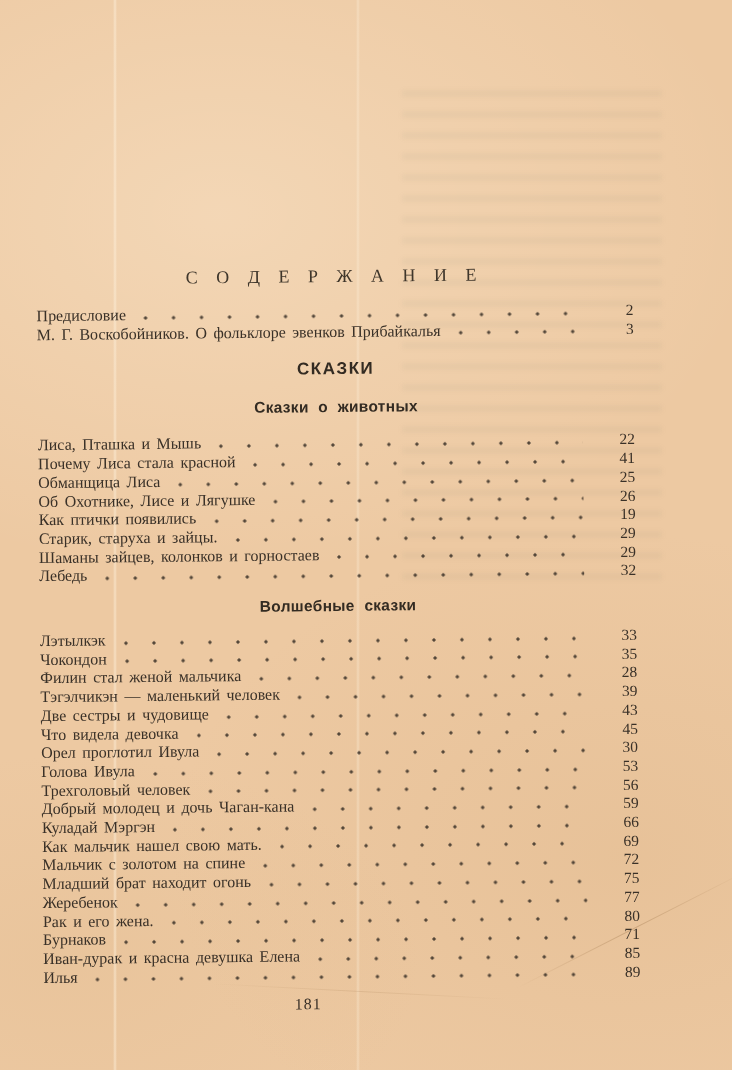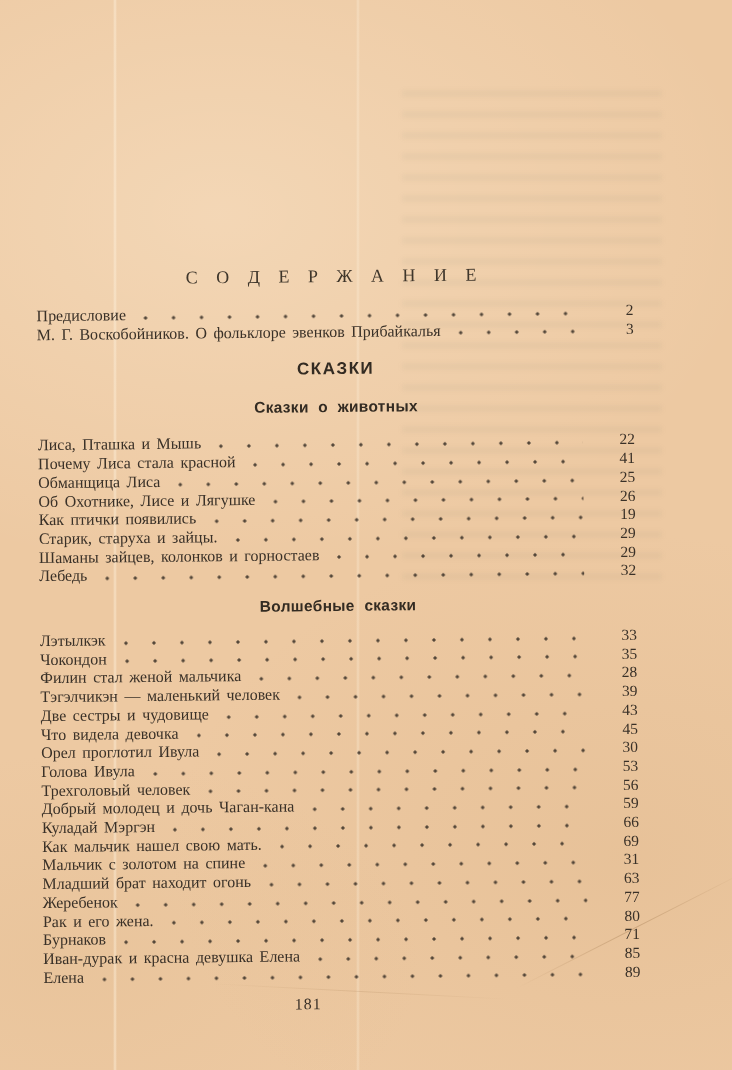--- a/index.html
+++ b/index.html
@@ -266,27 +266,27 @@
 
         <div class="row">
           <span class="t">Как мальчик нашел свою мать.</span>
           <span class="leader"></span>
           <span class="num">69</span>
         </div>
 
         <div class="row">
           <span class="t">Мальчик с золотом на спине</span>
           <span class="leader"></span>
-          <span class="num">31</span>
+          <span class="num">72</span>
         </div>
 
         <div class="row">
           <span class="t">Младший брат находит огонь</span>
           <span class="leader"></span>
-          <span class="num">63</span>
+          <span class="num">75</span>
         </div>
 
         <div class="row">
           <span class="t">Жеребенок</span>
           <span class="leader"></span>
           <span class="num">77</span>
         </div>
 
         <div class="row">
           <span class="t">Рак и его жена.</span>
@@ -300,21 +300,21 @@
           <span class="num">71</span>
         </div>
 
         <div class="row">
           <span class="t">Иван-дурак и красна девушка Елена</span>
           <span class="leader"></span>
           <span class="num">85</span>
         </div>
 
         <div class="row">
-          <span class="t">Елена</span>
+          <span class="t">Илья</span>
           <span class="leader"></span>
           <span class="num">89</span>
         </div>
       </div>
 
     <div class="footer-num">181</div>
 
   </div>
 </div>
 

